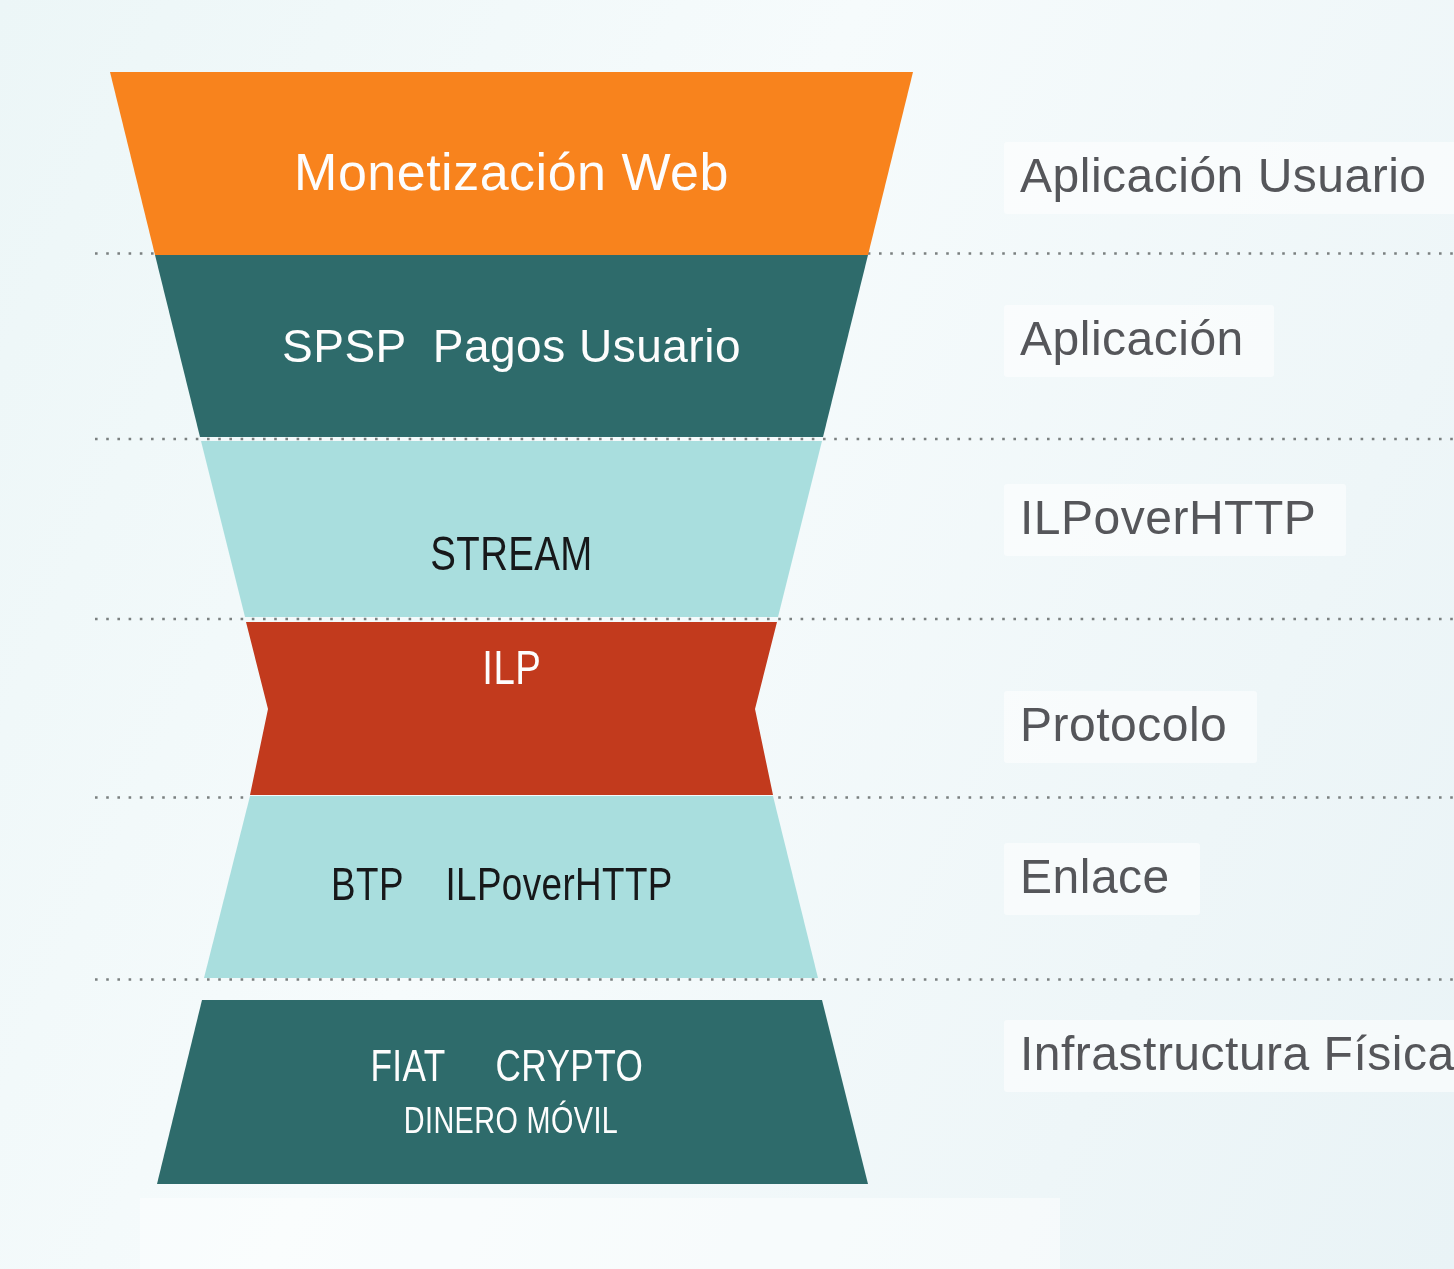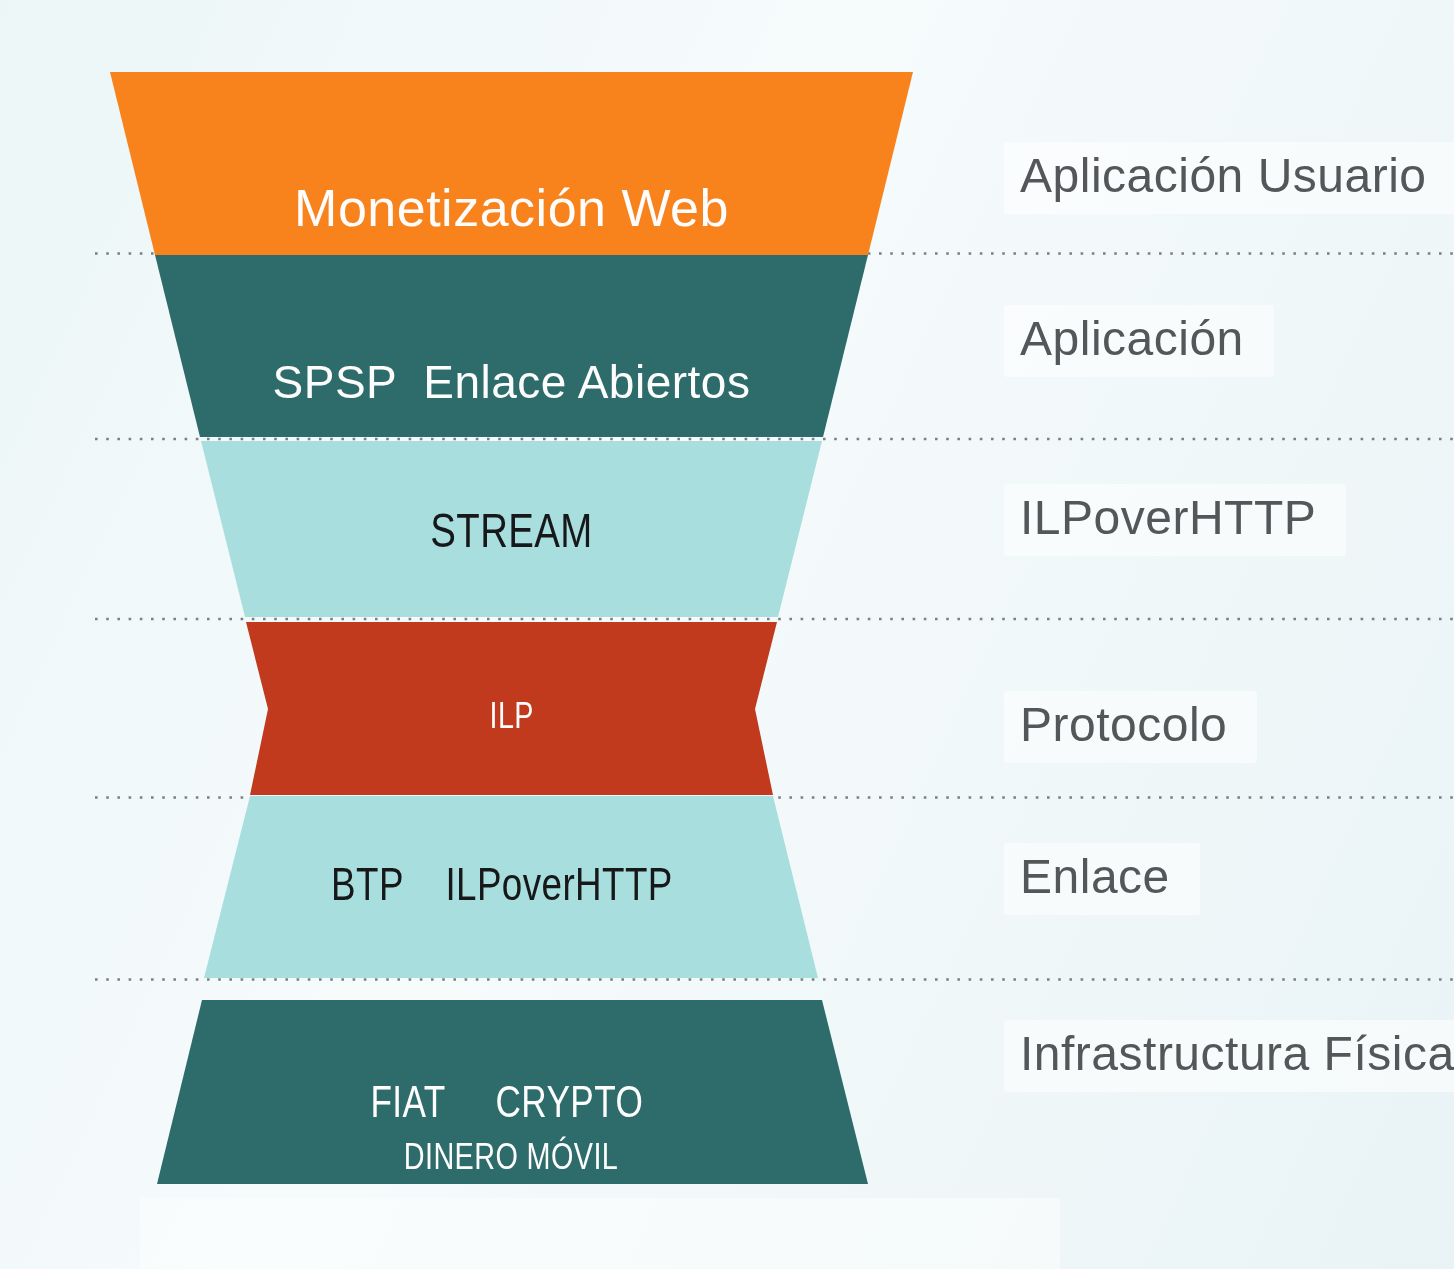--- a/index.html
+++ b/index.html
@@ -15,21 +15,21 @@
   .funnel-svg { position: absolute; left: 0; top: 0; }
 
   .layer-text {
     position: absolute;
     left: 0;
     width: 1023px;
     text-align: center;
     line-height: 1;
     white-space: nowrap;
   }
-  .txt-white { color: #fdfdfd; margin-top: 36px; }
+  .txt-white { color: #fdfdfd; }
   .txt-dark  { color: #17181a; }
 
   .row { display: flex; justify-content: center; align-items: baseline; }
 
   .rounded-face { letter-spacing: 0.5px; font-weight: 400; }
   .condensed {
     display: inline-block;
     transform: scaleX(0.8);
     transform-origin: center;
     font-weight: 500;
@@ -84,28 +84,28 @@
     <polygon points="250,796 773,796 818,978 204,978" fill="#A9DEDE"></polygon>
     <polygon points="202,1000 822,1000 868,1184 157,1184" fill="#2E6B6B"></polygon>
   </svg>
 
   <div class="bottom-sheen"></div>
 
   <div class="layer-text txt-white rounded-face" style="top:146px; font-size:52px;">Monetización Web</div>
 
   <div class="layer-text txt-white row" style="top:323px; font-size:46px; gap:26px;">
     <span class="rounded-face">SPSP</span>
-    <span class="rounded-face">Enlace Abiertos</span>
+    <span class="rounded-face">Pagos Usuario</span>
   </div>
 
-  <div class="layer-text txt-dark" style="top:507px; font-size:48px;">
+  <div class="layer-text txt-dark" style="top:530px; font-size:48px;">
     <span class="condensed">STREAM</span>
   </div>
 
-  <div class="layer-text txt-white" style="top:662px; font-size:36px;">
+  <div class="layer-text txt-white" style="top:644px; font-size:48px;">
     <span class="condensed">ILP</span>
   </div>
 
   <div class="layer-text txt-white row" style="top:1044px; font-size:44px; gap:22px;">
     <span class="condensed">FIAT</span>
     <span class="condensed">CRYPTO</span>
   </div>
 
   <div class="layer-text txt-dark row" style="top:861px; font-size:46px; gap:4px;">
     <span class="condensed">BTP</span>

